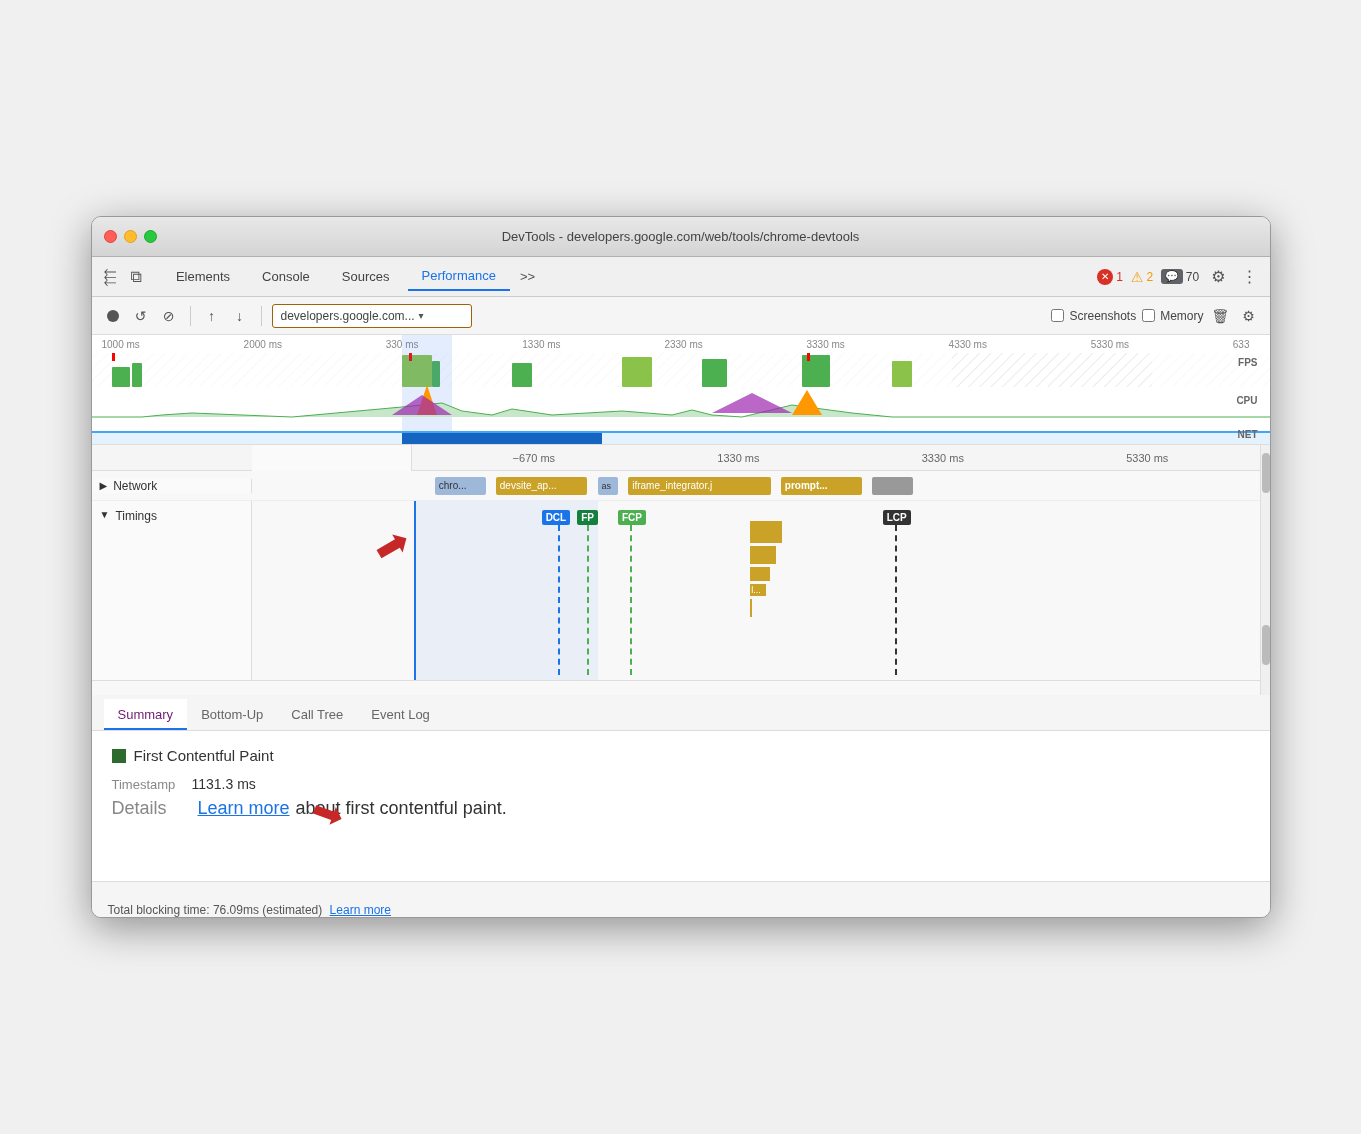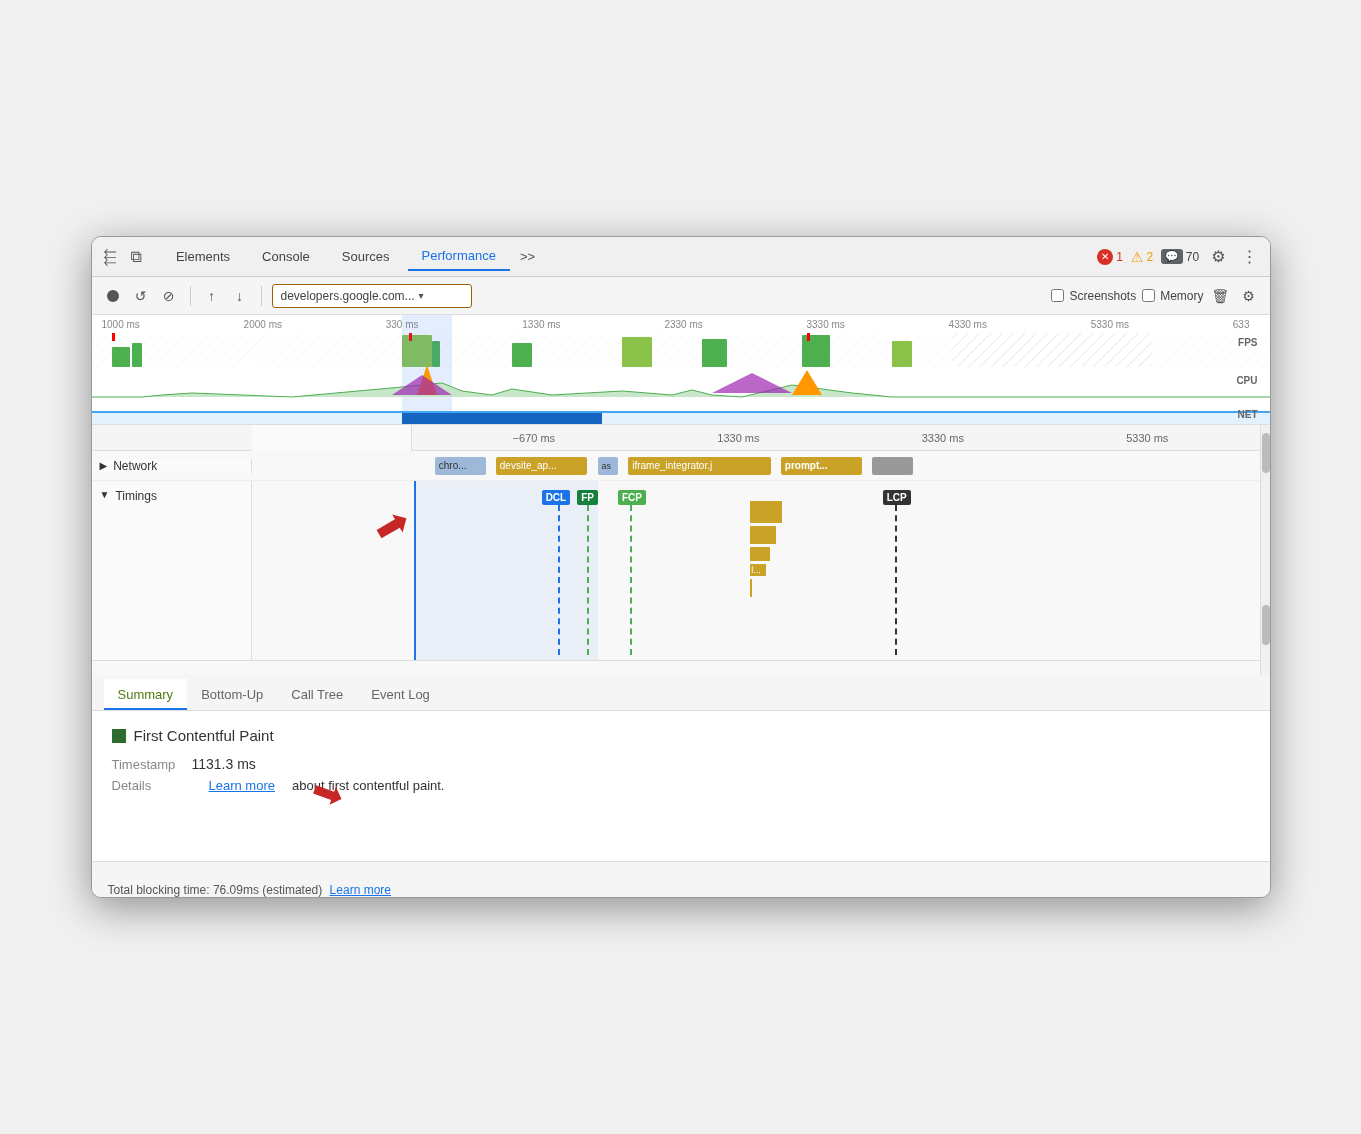--- a/index.html
+++ b/index.html
@@ -277,21 +277,21 @@
       align-items: flex-end;
     }
     .btab {
       padding: 8px 14px 6px;
       font-size: 13px;
       color: #666;
       cursor: pointer;
       border-bottom: 2px solid transparent;
     }
     .btab.active {
-      color: #4d7c0f;
+      color: #701a75;
       border-bottom: 2px solid #1a73e8;
       background: white;
     }
     .summary-content {
       padding: 16px 20px;
     }
     .fcp-title {
       display: flex;
       align-items: center;
       gap: 8px;
@@ -314,22 +314,22 @@
     .summary-label {
       color: #888;
       min-width: 80px;
     }
     .summary-value {
       color: #333;
       font-size: 14px;
     }
     .summary-details-row {
       display: flex;
-      gap: 17px;
-      font-size: 13px;
+      gap: 6px;
+      font-size: 18px;
       margin-bottom: 6px;
       align-items: center;
     }
     .details-label { color: #888; min-width: 80px; }
     .details-link { color: #1a73e8; text-decoration: underline; cursor: pointer; }
     .details-text { color: #333; }
     
     .status-bar {
       height: 36px;
       background: #f5f5f5;
@@ -356,20 +356,28 @@
       left: 1px;
       background: #bbb;
       border-radius: 4px;
     }
   </style>
 </head>
 <body>
 
 <div class="window">
 
+  <div class="titlebar">
+    <div class="traffic-lights">
+      <div class="traffic-light tl-close"></div>
+      <div class="traffic-light tl-min"></div>
+      <div class="traffic-light tl-max"></div>
+    </div>
+    <span class="titlebar-title">DevTools - developers.google.com/web/tools/chrome-devtools</span>
+  </div>
 
   <div class="tabbar">
     <div class="tabbar-nav">
       <span class="nav-icon">⬱</span>
       <span class="nav-icon">⧉</span>
     </div>
     <div class="tab">Elements</div>
     <div class="tab">Console</div>
     <div class="tab">Sources</div>
     <div class="tab active">Performance</div>

